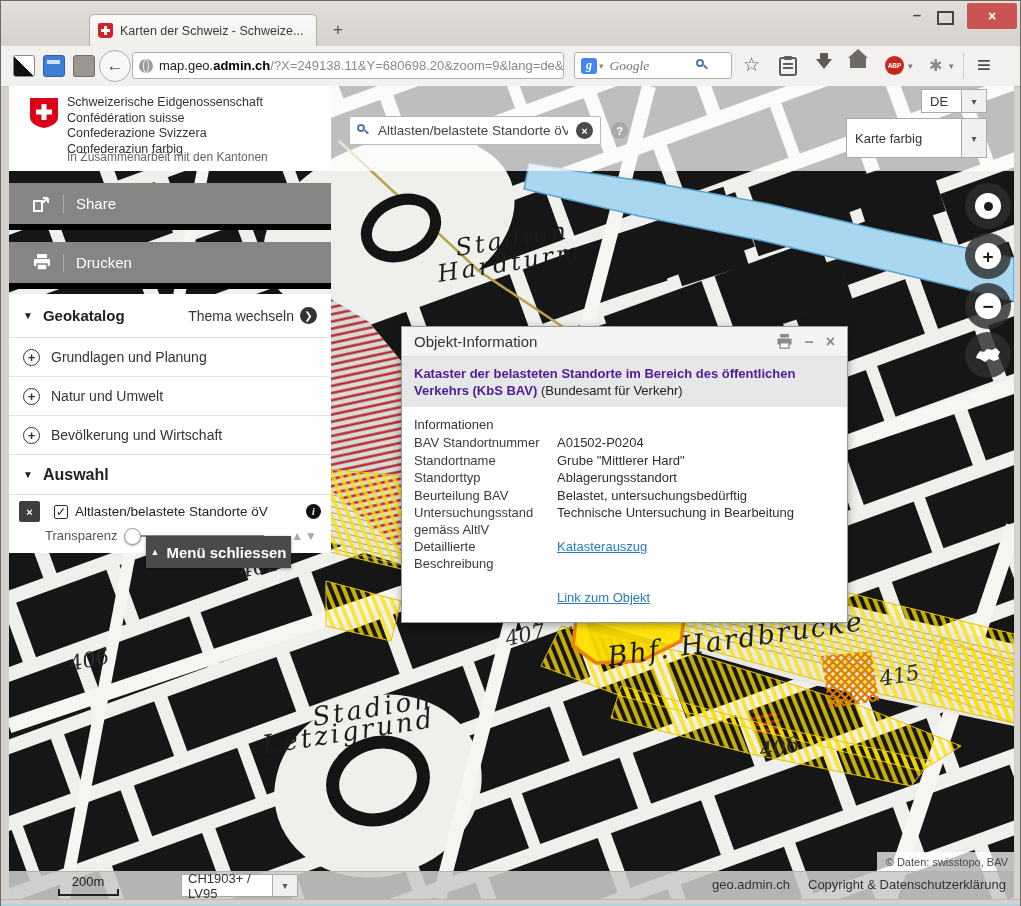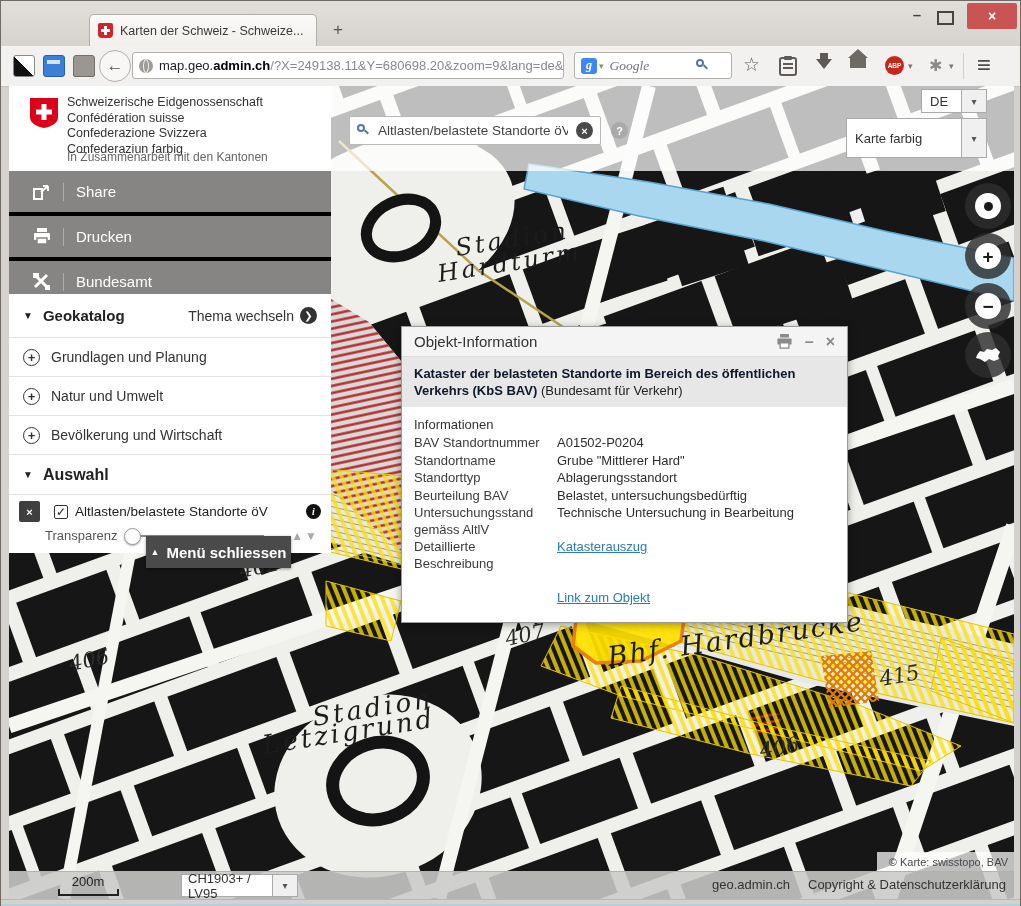--- a/index.html
+++ b/index.html
@@ -81,21 +81,21 @@
          display:flex;align-items:center;justify-content:center;}
   #gnav{left:630px;top:91px;width:275px;height:18px;display:flex;justify-content:flex-end;gap:15px;font-size:13.5px;color:#333;}
   .gsel{background:#fff;border:1px solid #aaa;display:flex;align-items:center;font-size:13px;color:#333;box-sizing:border-box;}
   .gsel .val{flex:1;padding:0 8px;}
   .gsel .car{width:24px;align-self:stretch;border-left:1px solid #aaa;background:#f0f0f0;display:flex;align-items:center;justify-content:center;color:#555;font-size:10px;}
   #langsel{left:920px;top:88px;width:66px;height:24px;}
   #stylesel{left:845px;top:117px;width:141px;height:40px;}
   
   #sbtools{left:8px;top:170px;width:322px;}
   .toolrow{height:41px;background:#868584;border-bottom:1px solid #96959%4;display:flex;align-items:center;color:#fff;font-size:15px;}
-  .toolrow{border-bottom:4px solid #000000;}
+  .toolrow{border-bottom:6px solid #000000;margin-top:12px;}
   .toolrow svg{margin-left:24px;}
   .toolrow .vsep{width:1px;height:18px;background:#aeadac;margin:0 12px;}
   #sbpanel{left:8px;top:293px;width:322px;background:#fff;}
   .srow{display:flex;align-items:center;border-bottom:1px solid #e2e2e2;box-sizing:border-box;padding:0 14px;}
   .tri{font-size:10px;color:#222;margin-right:10px;}
   .pluscirc{width:17px;height:17px;border:1.5px solid #333;border-radius:50%;font-size:13px;font-weight:bold;color:#333;
             display:flex;align-items:center;justify-content:center;margin-right:11px;box-sizing:border-box;line-height:1;}
   .chevcirc{width:17px;height:17px;background:#333;border-radius:50%;color:#fff;font-size:10px;display:flex;align-items:center;justify-content:center;margin-left:6px;}
   #layerrow{padding:6px 10px 2px 10px;display:flex;align-items:center;border-bottom:none;}
   .xsq{width:21px;height:21px;background:#3f3f3f;color:#fff;font-size:11px;font-weight:bold;display:flex;align-items:center;justify-content:center;border-radius:2px;}
@@ -112,21 +112,21 @@
              display:flex;align-items:center;justify-content:center;gap:7px;box-shadow:0 1px 3px rgba(0,0,0,0.4);}
   #menuclose .tri{color:#fff;margin:0;font-size:9px;}
   
   #popup{left:400px;top:325px;width:445px;background:#fff;border:1px solid #9a9a9a;box-shadow:0 2px 8px rgba(0,0,0,0.35);}
   #popuphead{height:29px;background:#f4f4f4;border-bottom:1px solid #ddd;display:flex;align-items:center;padding:0 12px;}
   #popuphead .t{font-size:15px;color:#333;}
   #popuphead .hicons{margin-left:auto;display:flex;align-items:center;gap:12px;color:#8a8a8a;}
   #popuphead .mini{font-size:16px;font-weight:bold;}
   #popuphead .clx{font-size:16px;font-weight:bold;}
   #popupsub{background:#e7e7e7;padding:8px 12px;font-size:13px;color:#222;line-height:17px;}
-  #popupsub b{color:#0f172a;}
+  #popupsub b{color:#4c1d95;}
   #popupbody{padding:10px 12px 14px 12px;font-size:13px;color:#333;}
   #popupbody .sect{font-weight:normal;margin-bottom:3px;}
   .prow{display:flex;line-height:16.5px;margin-bottom:1px;}
   .prow .pl{width:143px;flex:0 0 auto;color:#3c3c3c;}
   .prow .pv{color:#2e2e2e;}
   .prow a{color:#2a7cb7;text-decoration:underline;}
   .prow.spacer{height:16px;}
   
   #bottombar{left:8px;top:870px;width:1005px;height:28px;background:rgba(203,203,200,0.88);border-top:1px solid #b2b2af;box-sizing:border-box;}
   #scaletext{left:52px;top:873px;width:70px;text-align:center;font-size:13px;color:#222;}
@@ -299,21 +299,21 @@
   </div>
   <div class="abs mapbtn" style="top:282px;">
     <span class="inner">−</span>
   </div>
   <div class="abs mapbtn" style="top:331px;">
     <svg width="28" height="18" viewBox="0 0 28 18">
       <path d="M3,9 L6,5 L10,6 L13,3 L18,4 L22,2 L26,6 L24,10 L25,13 L20,15 L15,13 L11,16 L6,13 L2,12 Z" fill="#fff"></path>
     </svg>
   </div>
 
-  <div class="abs" id="attrib">© Karte: swisstopo, BAV</div>
+  <div class="abs" id="attrib">© Daten: swisstopo, BAV</div>
 
   <div class="abs" id="gheader"></div>
   <div class="abs" id="logopanel"></div>
   <svg class="abs" id="shield" width="30" height="32" viewBox="0 0 30 32">
     <path d="M1,1 H29 V20 Q29,28 15,31 Q1,28 1,20 Z" fill="#dc0018"></path>
     <rect x="12.5" y="7" width="5" height="16" fill="#fff"></rect>
     <rect x="7" y="12.5" width="16" height="5" fill="#fff"></rect>
   </svg>
   <div class="abs" id="logotxt">
     <div class="logoline">Schweizerische Eidgenossenschaft</div>

